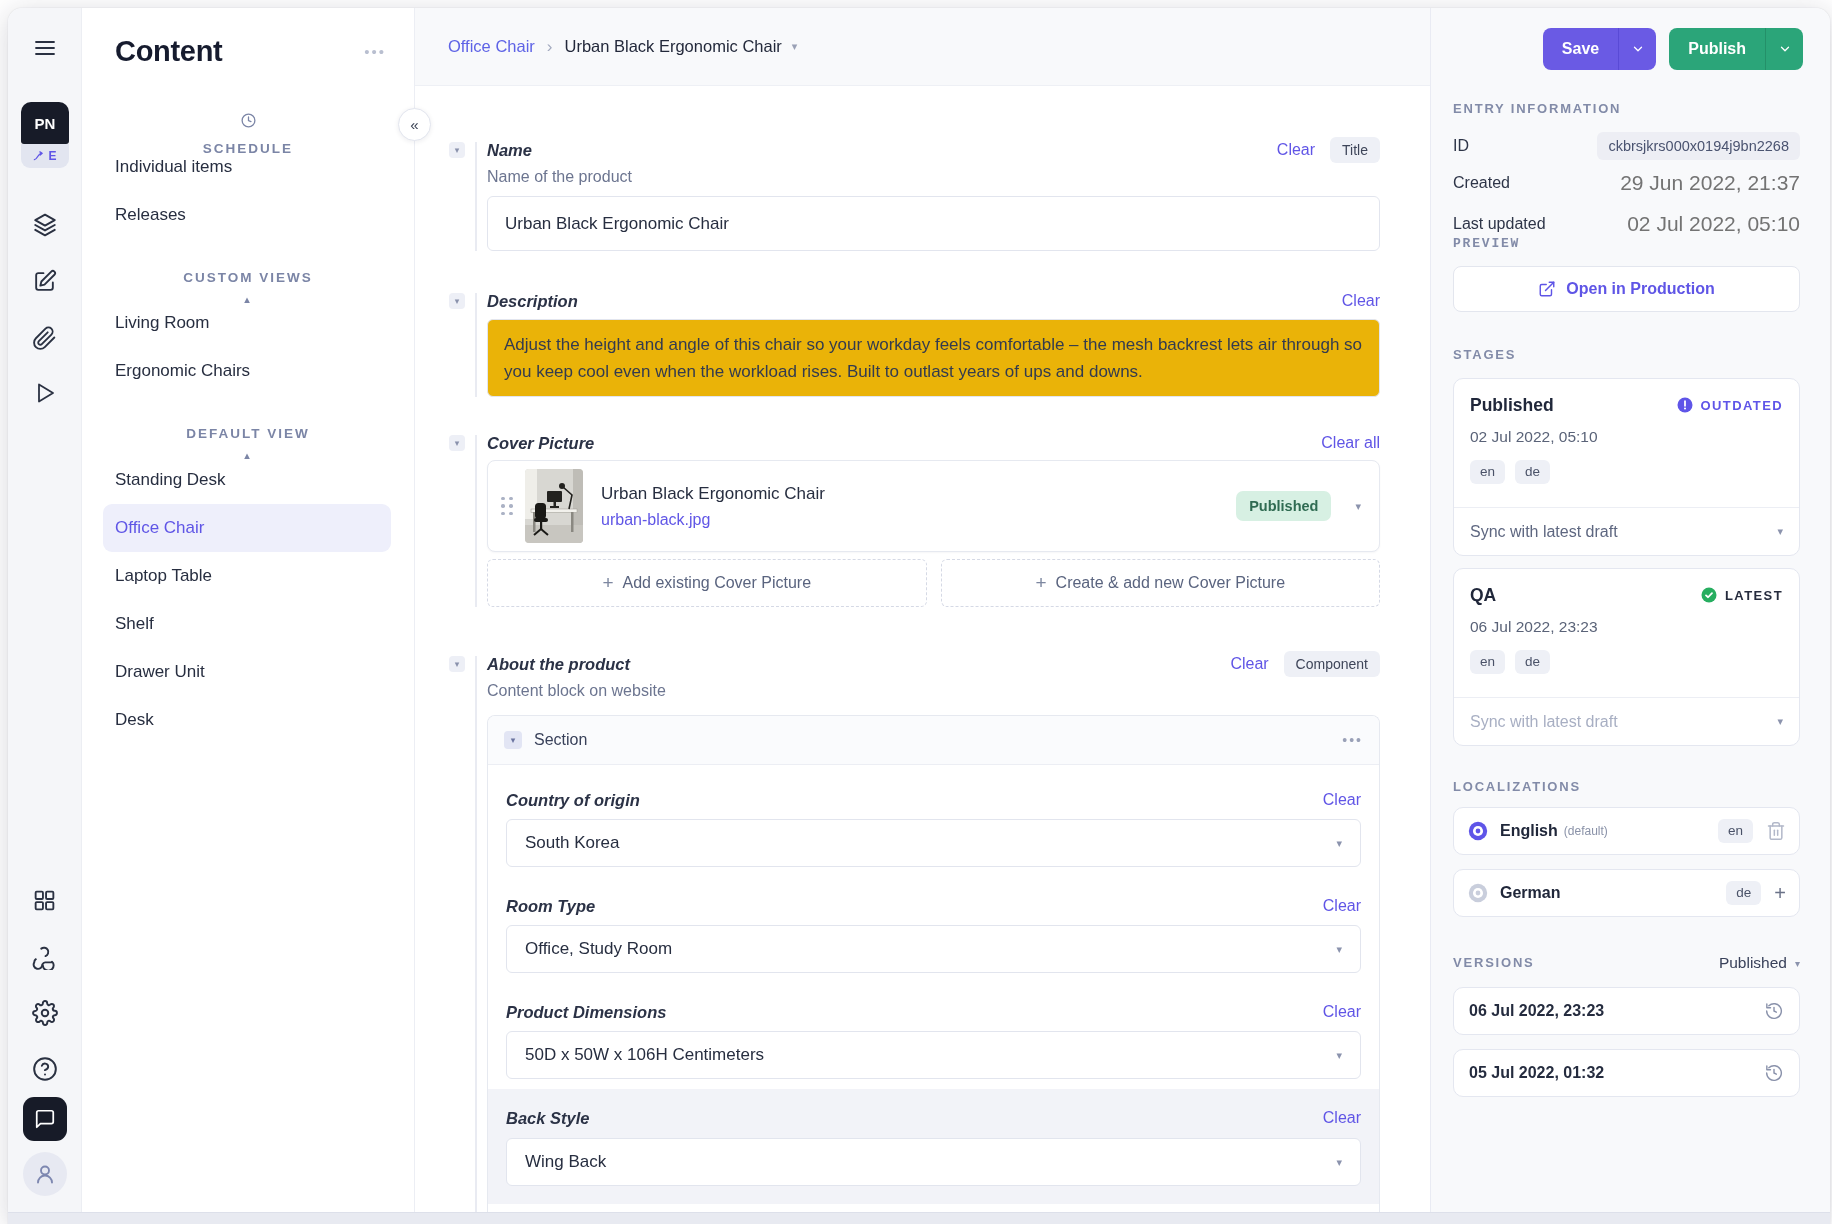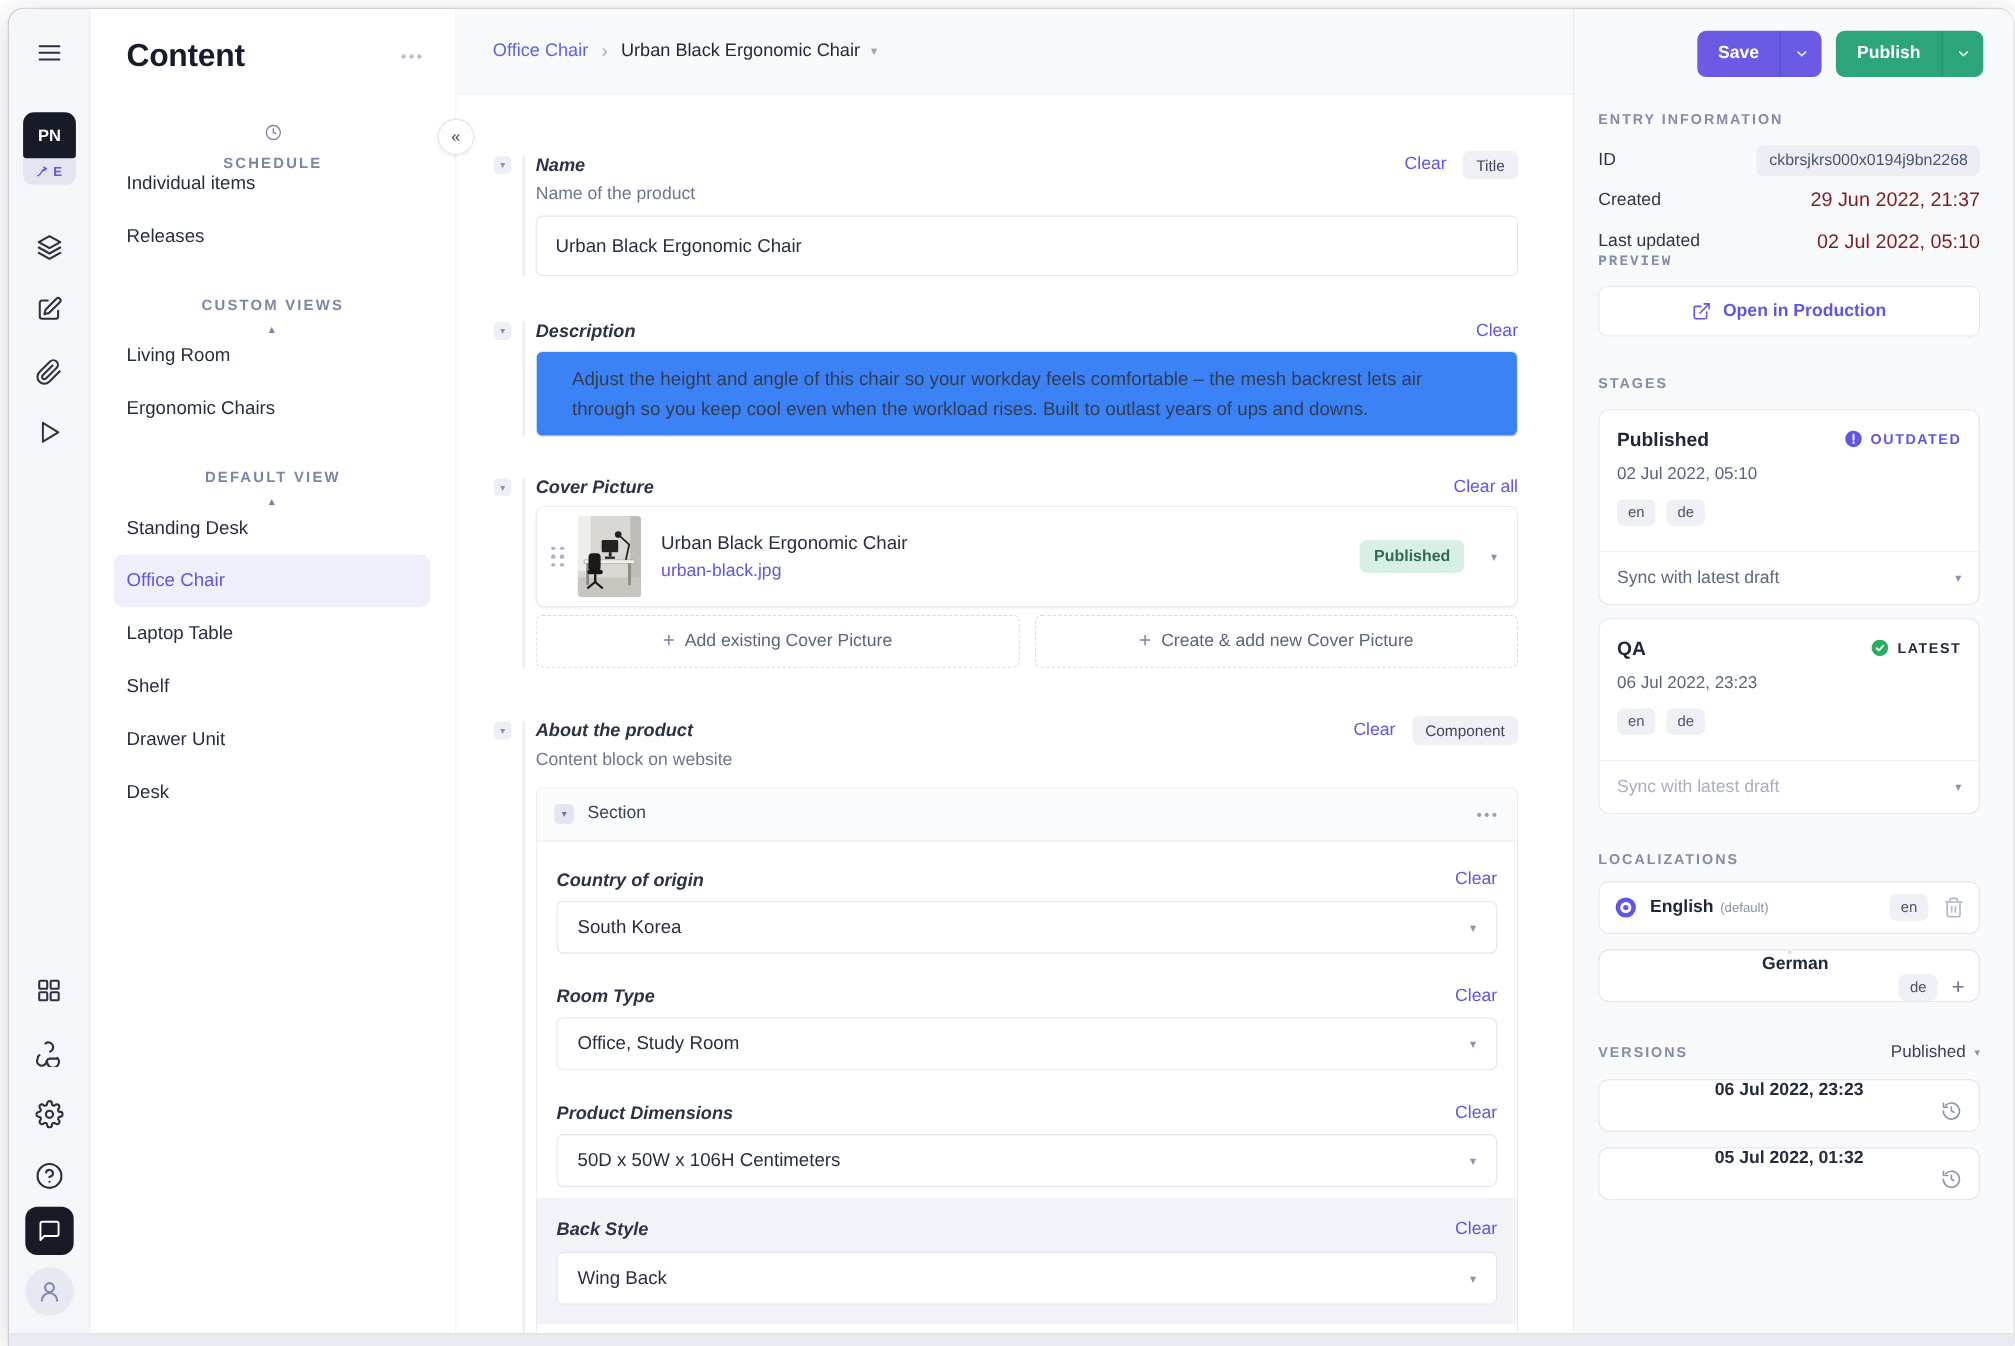--- a/index.html
+++ b/index.html
@@ -57,22 +57,22 @@
     color:#8A92AC; font-size:9px; display:flex; align-items:center; justify-content:center; cursor:pointer; }
   .f-spine { position:absolute; left:26px; top:2px; bottom:0; width:2px; background:#E9EBF2; }
   .label-row { display:flex; align-items:center; height:20px; }
   .f-label { font-size:16.5px; font-weight:700; color:#2B3246;font-style:italic; }
   .clear-link { margin-left:auto; color:#6055E6; font-size:16px; cursor:pointer; }
   .pill-badge { margin-left:15px; background:#EEF0F6; color:#3E4559; font-size:14px; border-radius:6px;
     padding:5px 12px; }
   .helper { margin-top:8px; height:20px; font-size:16px; color:#6C7590; }
   .text-input { margin-top:8px; height:55px; border:1px solid #E2E5EE; border-radius:6px; background:#fff;
     display:flex; align-items:center; padding:0 17px; font-size:17px; color:#272E40; cursor:text; }
-  .textarea { margin-top:8px; border:1px solid #E2E5EE; border-radius:6px; background:#3b82f6;
-    padding:11px 32px; font-size:17px; line-height:27px; color:#333B4F; cursor:text; }
+  .textarea { margin-top:8px; border:1px solid #E2E5EE; border-radius:6px; background:#eab308;
+    padding:11px 16px; font-size:17px; line-height:27px; color:#333B4F; cursor:text; }
   .mt40 { margin-top:40px; } .mt36 { margin-top:36px; } .mt47 { margin-top:47px; }
 
   .asset-card { margin-top:7px; height:92px; border:1px solid #E6E9F0; border-radius:8px; background:#fff;
     box-shadow:0 1px 2px rgba(20,25,50,.04); display:flex; align-items:center; padding:0 18px 0 13px; }
   .drag { display:grid; grid-template-columns:4px 4px; gap:4px; margin-right:12px; cursor:grab; }
   .drag i { width:3.5px; height:3.5px; border-radius:50%; background:#ABB2C5; }
   .thumb { width:58px; height:74px; border-radius:4px; overflow:hidden; flex:none; }
   .asset-meta { margin-left:18px; }
   .asset-title { font-size:17px; color:#272E40; }
   .asset-file { font-size:16px; color:#6056E6; margin-top:7px; cursor:pointer; }
@@ -110,21 +110,21 @@
   .btn-split { display:flex; height:42px; border-radius:8px; overflow:hidden; color:#fff; cursor:pointer; }
   .btn-main { padding:0 19px; display:flex; align-items:center; font-size:16px; font-weight:600; }
   .btn-caretseg { width:38px; display:flex; align-items:center; justify-content:center; }
   .btn-save { background:#6A5AE4; } .btn-save .btn-caretseg { border-left:1px solid #594AD6; }
   .btn-publish { background:#2BA579; } .btn-publish .btn-caretseg { border-left:1px solid #249069; }
   .btn-split svg { stroke:#fff; fill:none; stroke-width:2.2; stroke-linecap:round; stroke-linejoin:round; }
 
   .p-head { font-size:13px; font-weight:700; letter-spacing:1.8px; color:#828BA8; height:16px; }
   .kv { display:flex; align-items:center; }
   .kv-label { font-size:16px; color:#2E3548; }
-  .kv-val { margin-left:auto; font-size:18px; color:#7f1d1d; }
+  .kv-val { margin-left:auto; font-size:21px; color:#737373; }
   .id-pill { margin-left:auto; background:#EDEEF4; border-radius:6px; padding:6px 11px; font-size:14.5px;
     color:#4A5370; }
   .preview-btn { margin-top:14px; height:46px; width:100%; background:#fff; border:1px solid #E3E6EE;
     border-radius:8px; display:flex; align-items:center; justify-content:center; gap:10px; color:#5F55E6;
     font-size:16px; font-weight:600; cursor:pointer; }
   .preview-btn svg { stroke:#5F55E6; fill:none; stroke-width:1.9; stroke-linecap:round; stroke-linejoin:round; }
 
   .stage-card { background:#fff; border:1px solid #E4E7F0; border-radius:10px; }
   .stage-pad { padding:16px 16px 0; }
   .stage-title-row { display:flex; align-items:center; height:20px; }
@@ -150,21 +150,21 @@
 
   .versions-row { display:flex; align-items:center; height:20px; }
   .v-filter { margin-left:auto; display:flex; align-items:center; gap:8px; font-size:15.5px; color:#39415A; cursor:pointer; }
   .v-filter .sel-caret { color:#8B93AD; font-size:10px; }
   .version-card { background:#fff; border:1px solid #E4E7F0; border-radius:10px; height:48px; display:flex;
     align-items:center; padding:0 15px; font-size:16px; font-weight:700; color:#252C3F; }
   .version-card svg { margin-left:auto; stroke:#8A92AB; fill:none; stroke-width:1.7; stroke-linecap:round;
     stroke-linejoin:round; cursor:pointer; }
 
   .mtp15{margin-top:15px;} .mtp11{margin-top:11px;} .mtp17{margin-top:17px;} .mtp32{font-family:Liberation Mono, monospace;}
-  .mtp35{margin-top:35px;} .mtp12{margin-top:12px;} .mtp33{margin-top:33px;} .mtp14{margin-top:14px;flex-direction:column;}
+  .mtp35{margin-top:35px;} .mtp12{margin-top:12px;} .mtp33{margin-top:33px;} .mtp14{margin-top:14px;}
   .mtp36{margin-top:36px;}
 
   .footer-strip { position:absolute; left:0; right:0; bottom:0; height:12px; background:#E8EAF1;
     border-top:1px solid #DDE0EA; z-index:50; }
 </style>
 </head>
 <body>
 
 <div class="window">
 

